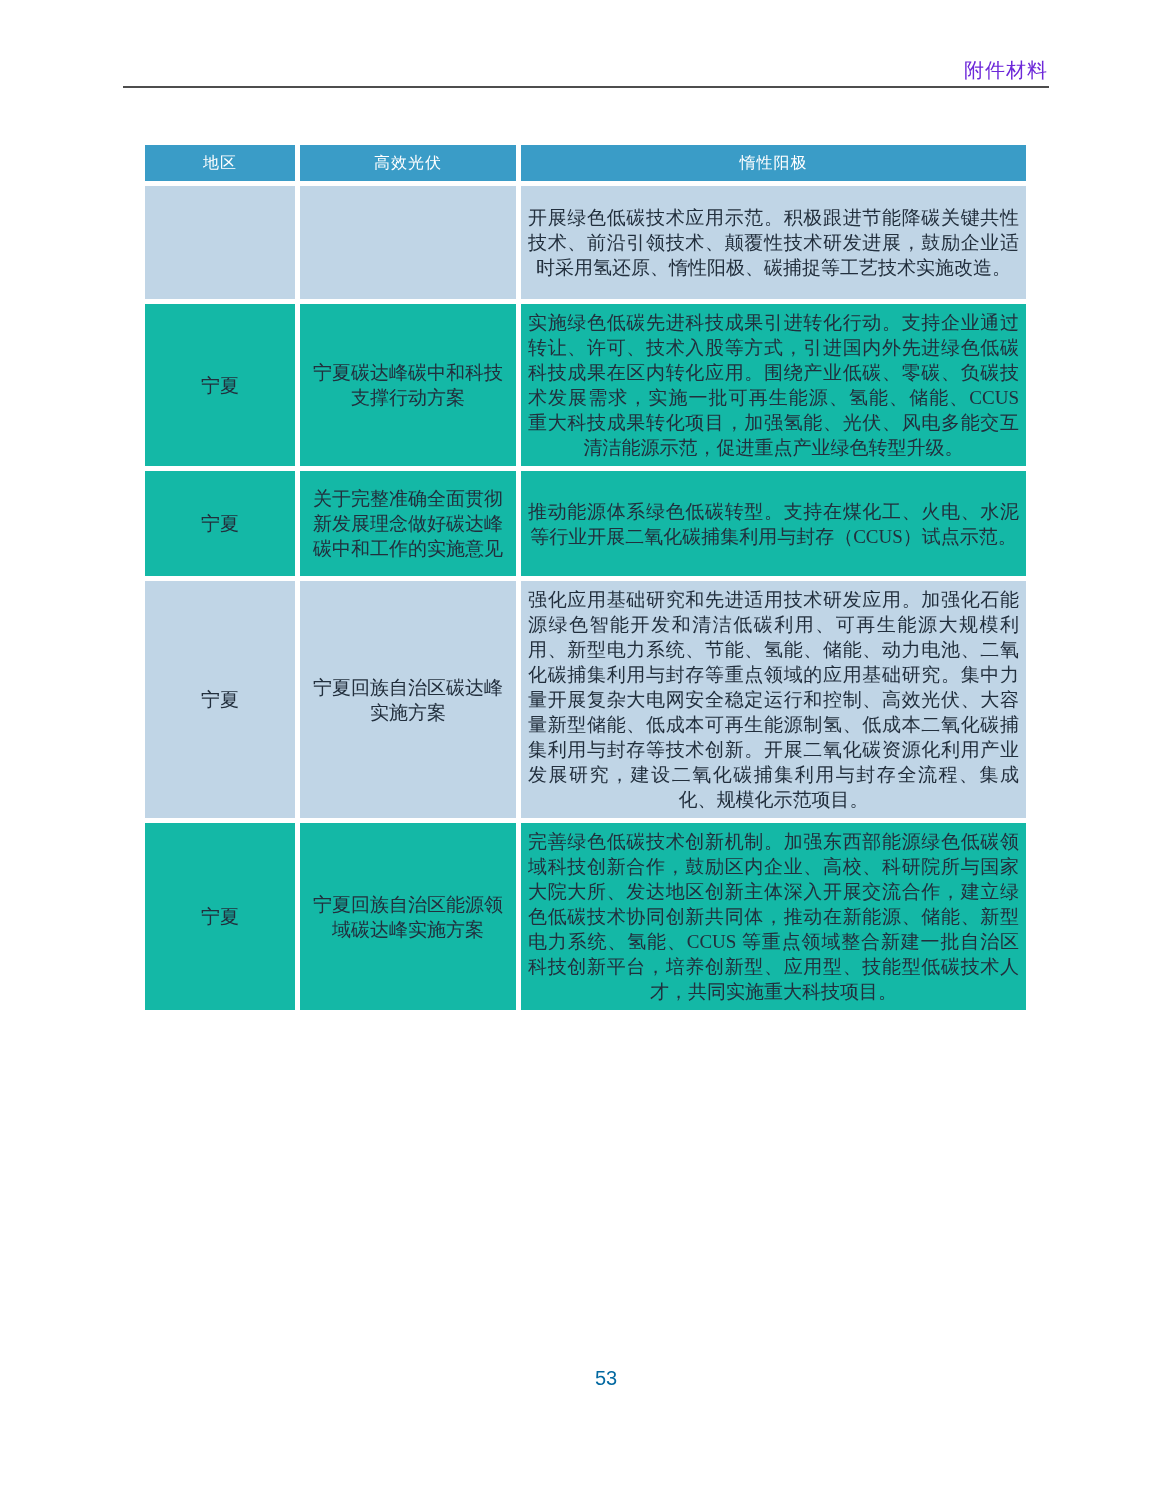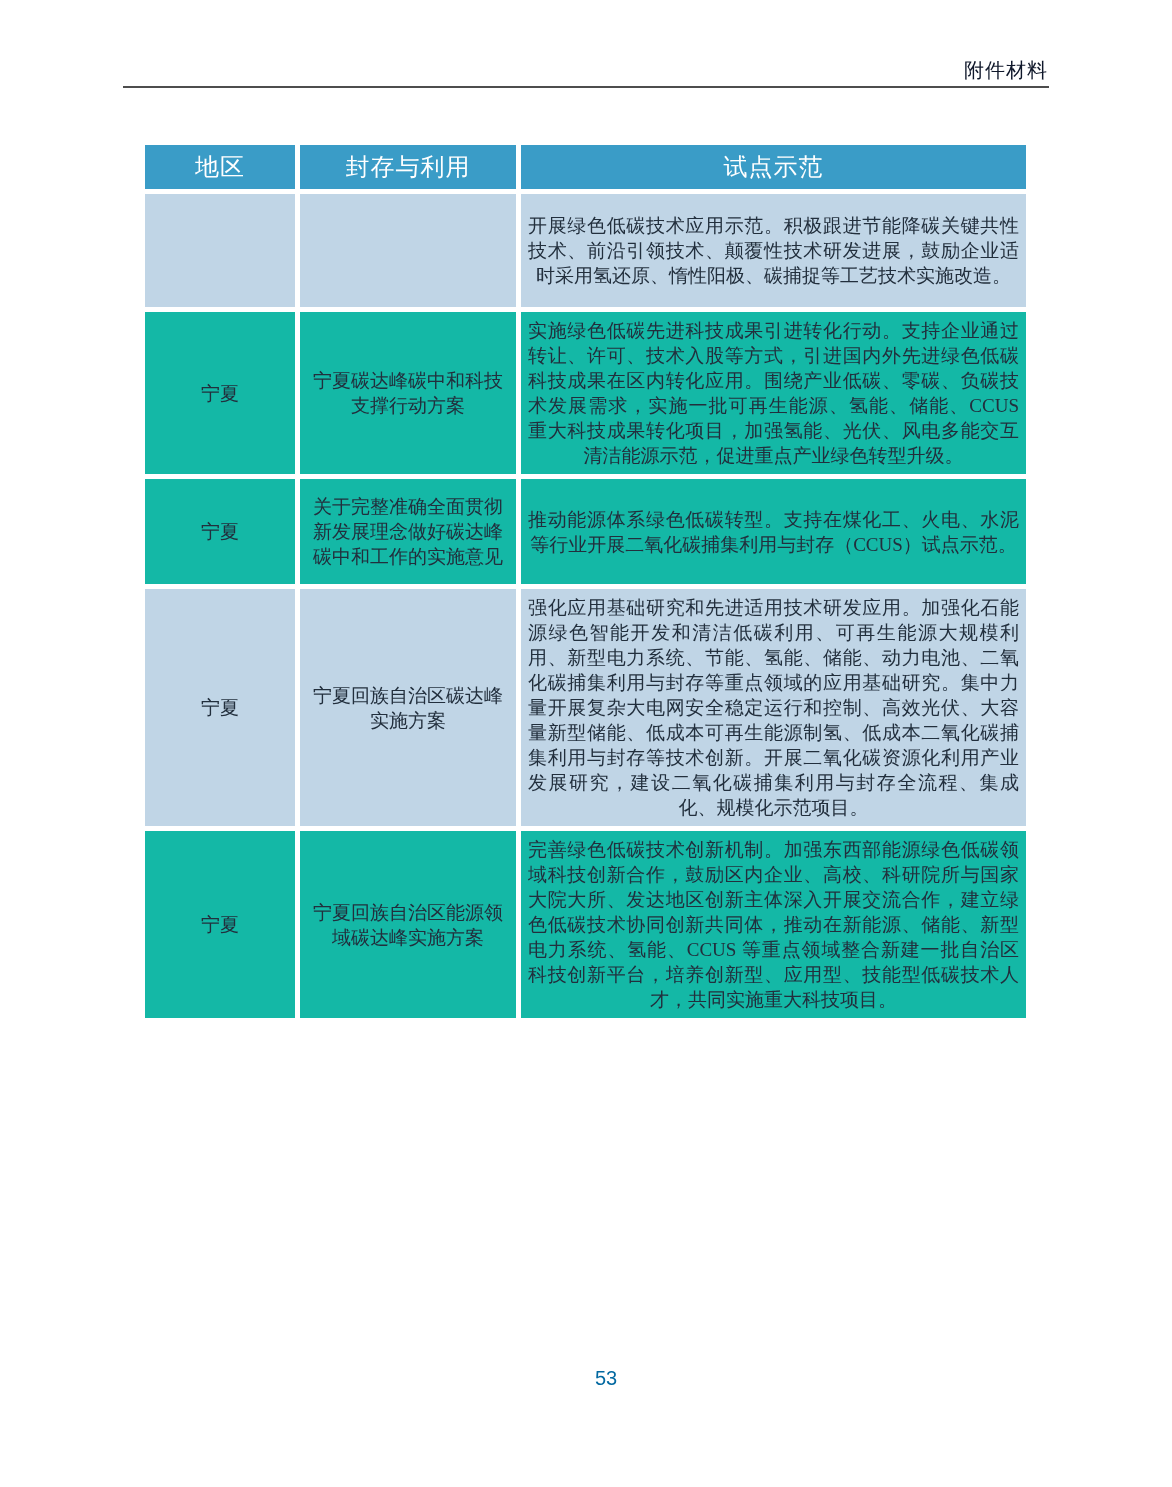--- a/index.html
+++ b/index.html
@@ -5,36 +5,36 @@
   html,body { margin:0; padding:0; }
   body {
     width:1172px; height:1487px;
     background:#ffffff;
     font-family:"Liberation Serif","DejaVu Serif",serif;
     color:#222f3d;
     position:relative;
   }
   .annex-label {
     position:absolute; top:57px; right:124px;
-    font-size:20px; color:#0f172a; letter-spacing:1px;
+    font-size:20px; color:#6d28d9; letter-spacing:1px;
   }
   .header-rule {
     position:absolute; top:86px; left:123px; width:926px;
     border-top:2px solid #4d4d4d; height:0;
   }
   .policy-table {
     position:absolute; left:145px; top:145px; width:881px;
     display:grid;
     grid-template-columns:150px 216px 1fr;
     gap:5px;
   }
   .trow { display:contents; }
   .hcell {
     background:#3a9cc7; color:#ffffff;
-    font-size:24px; height:44px;
+    font-size:16px; height:36px;
     display:flex; align-items:center; justify-content:center;
     letter-spacing:1px;
   }
   .cell { font-size:19px; line-height:25px; }
   .side-cell {
     display:flex; align-items:center; justify-content:center;
     text-align:center; padding:4px 10px;
   }
   .content-stack { display:flex; flex-direction:column; gap:5px; }
   .content-block {
@@ -54,22 +54,22 @@
 </head>
 <body>
 
 <div class="annex-label">附件材料</div>
 <div class="header-rule"></div>
 
 <div class="policy-table">
 
   <div class="trow">
     <div class="hcell">地区</div>
-    <div class="hcell">封存与利用</div>
-    <div class="hcell">试点示范</div>
+    <div class="hcell">高效光伏</div>
+    <div class="hcell">惰性阳极</div>
   </div>
 
   <div class="trow">
     <div class="cell side-cell shade-dark"></div>
     <div class="cell side-cell shade-dark"></div>
     <div class="content-stack">
       <div class="cell content-block shade-dark" style="min-height:101px">开展绿色低碳技术应用示范。积极跟进节能降碳关键共性技术、前沿引领技术、颠覆性技术研发进展，鼓励企业适时采用氢还原、惰性阳极、碳捕捉等工艺技术实施改造。</div>
     </div>
   </div>
 

